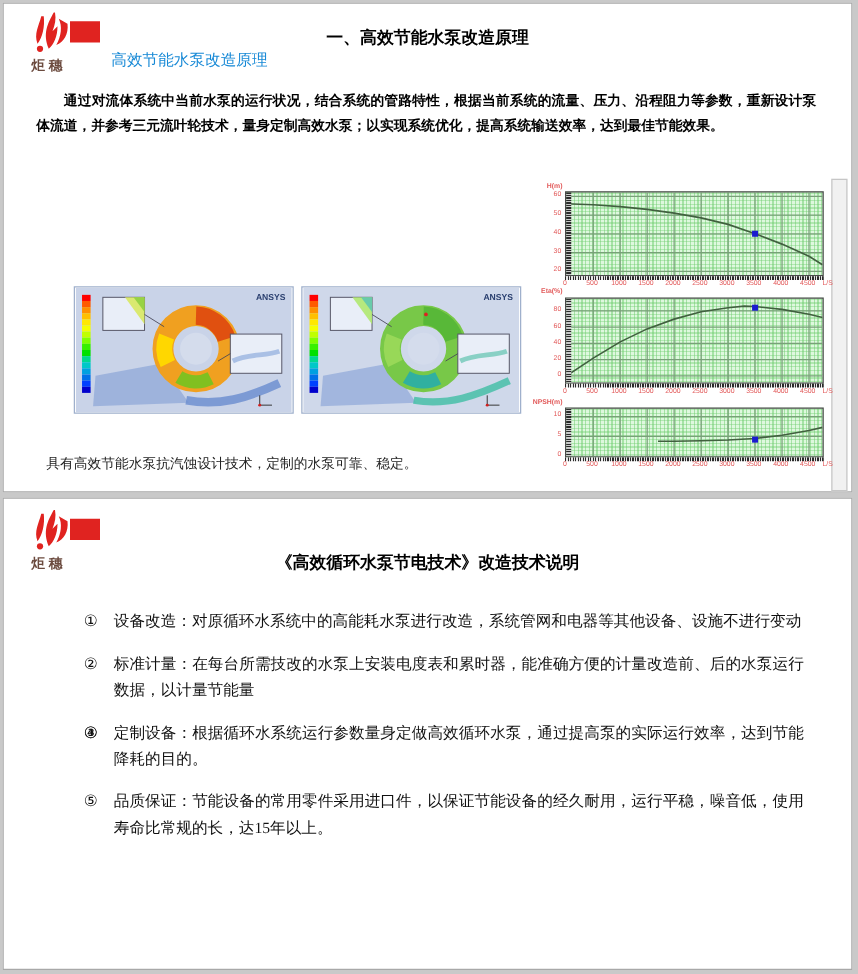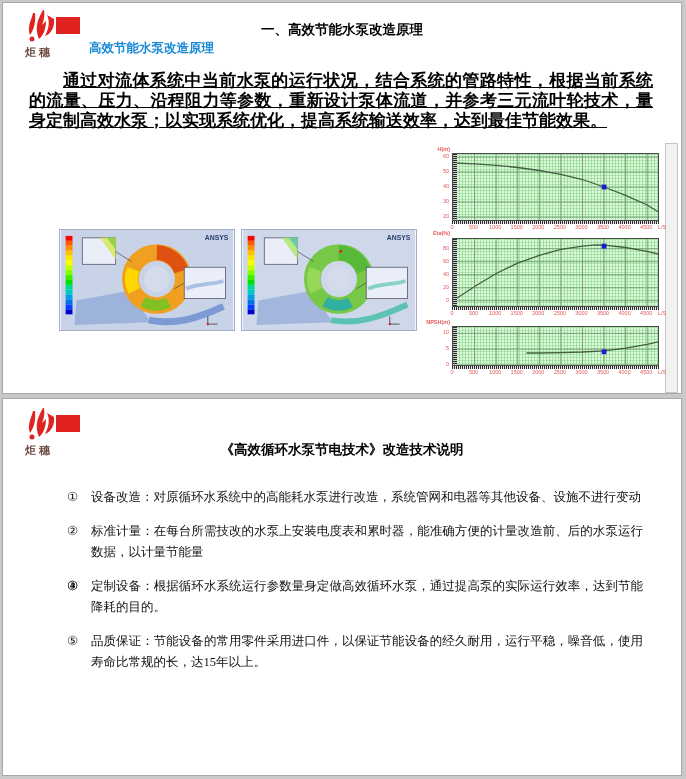--- a/index.html
+++ b/index.html
@@ -18,24 +18,24 @@
 
   
   .logo{position:absolute;left:20px;top:6px;width:64px;height:52px;}
   .logo svg{display:block;}
   .logo-text{position:absolute;left:2px;top:36px;font-size:11px;font-weight:bold;
     color:#6b4a3e;letter-spacing:3px;}
 
   
   .p1-title{position:absolute;left:0;right:0;top:18px;text-align:center;
     font-size:13.5px;font-weight:bold;color:#000;}
-  .p1-subtitle{position:absolute;left:86px;top:37px;font-size:12.5px;font-weight:bold;}
-  .p1-para1{position:absolute;left:26px;right:28px;top:68px;font-size:17px;line-height:20px;
+  .p1-subtitle{position:absolute;left:86px;top:37px;font-size:12.5px;font-weight:normal;}
+  .p1-para1{position:absolute;left:26px;right:28px;top:68px;font-size:11px;line-height:20px;
     font-weight:bold;color:#000;text-indent:2em;text-align:justify;
-    font-family:"Liberation Sans","DejaVu Sans",sans-serif;text-decoration:underline;}
+    font-family:"Liberation Sans","DejaVu Sans",sans-serif;}
   .p1-para2{position:absolute;left:28px;width:408px;top:120px;font-size:11px;line-height:19.5px;
     color:#111;text-indent:2em;text-align:justify;
     font-family:"Liberation Serif","DejaVu Serif",serif;}
   .note{position:absolute;left:34px;top:360px;font-size:11px;color:#222;
     font-family:"Liberation Serif","DejaVu Serif",serif;}
 
   
   .cfd{position:absolute;top:226px;width:176px;height:102px;border:1px solid #9fb0cc;box-sizing:border-box;}
   #cfd1{left:56px;} #cfd2{left:238px;}
   .cfd svg{display:block;width:100%;height:100%;}
@@ -177,20 +177,21 @@
       <text x="171" y="10" text-anchor="end" font-size="7" font-weight="bold" fill="#2a3f6f">ANSYS</text>
       <g>
         <line x1="150" y1="96" x2="160" y2="96" stroke="#333" stroke-width="0.8"></line>
         <line x1="150" y1="96" x2="150" y2="88" stroke="#333" stroke-width="0.8"></line>
         <circle cx="150" cy="96" r="1.2" fill="#d02020"></circle>
       </g>
     </svg>
   </div>
 
 
+  <div class="note">具有高效节能水泵抗汽蚀设计技术，定制的水泵可靠、稳定。</div>
 
   <div class="scrollstrip"></div>
 
   <div class="clabel" style="top:143px;">H(m)</div>
   <div class="chart" style="top:150px;height:66px;">
     <div class="yhatch"></div>
     <svg viewBox="0 0 205 66" preserveAspectRatio="none">
         <line x1="0" x2="0" y1="0" y2="66" stroke="#79a079" stroke-width="1"></line>
         <line x1="21.57894736842105" x2="21.57894736842105" y1="0" y2="66" stroke="#79a079" stroke-width="1"></line>
         <line x1="43.1578947368421" x2="43.1578947368421" y1="0" y2="66" stroke="#79a079" stroke-width="1"></line>

